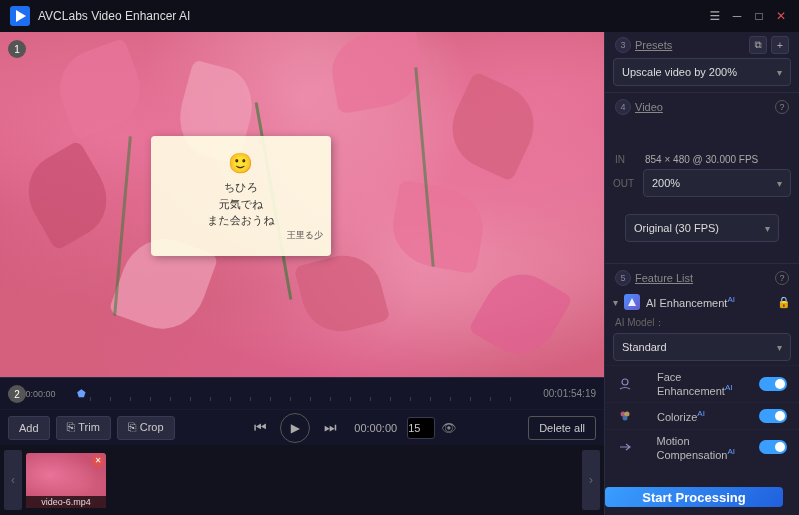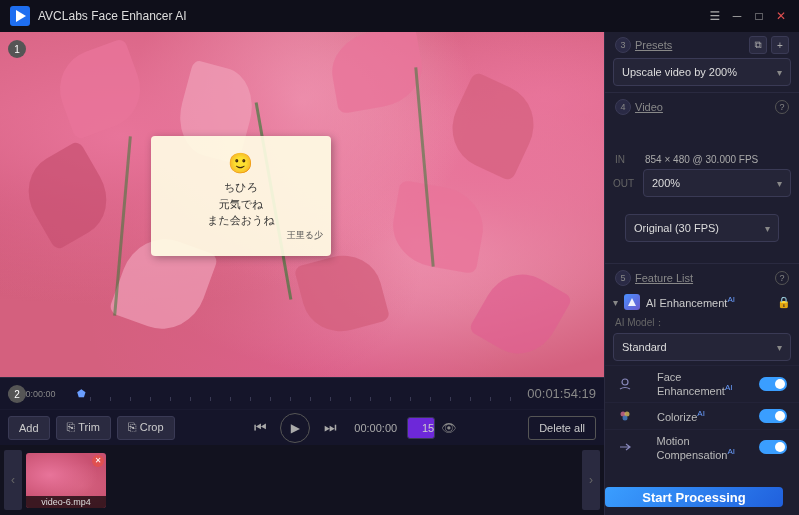--- a/index.html
+++ b/index.html
@@ -535,21 +535,21 @@
   </style>
 </head>
 <body>
 
 <div id="titlebar">
   <div id="titlebar-left">
     <svg width="20" height="20" viewBox="0 0 20 20">
       <rect width="20" height="20" rx="3" fill="#1e6ef0"></rect>
       <polygon points="6,4 16,10 6,16" fill="white"></polygon>
     </svg>
-    <span style="color:#ddd;font-size:12px;">AVCLabs Face Enhancer AI</span>
+    <span style="color:#ddd;font-size:12px;">AVCLabs Video Enhancer AI</span>
   </div>
   <div id="titlebar-controls">
     <div class="title-btn">☰</div>
     <div class="title-btn">─</div>
     <div class="title-btn">□</div>
     <div class="title-btn" style="color:#e05050;">✕</div>
   </div>
 </div>
 
 <div id="main">
@@ -587,33 +587,33 @@
 
     <div class="badge-num" id="badge2">2</div>
 
     <div id="timeline">
       <span style="font-size:9px;color:#888;min-width:65px;">00:00:00:00</span>
       <span style="color:#6a9eff;font-size:10px;">⬟</span>
 
       <div style="flex:1;height:14px;display:flex;align-items:flex-end;overflow:hidden;">
         <div style="width:100%;height:4px;background:linear-gradient(to right,#3a3a55 1px,transparent 1px) repeat-x;background-size:20px 4px;"></div>
       </div>
-      <span style="font-size:13px;color:#888;min-width:65px;text-align:right;">00:01:54:19</span>
+      <span style="font-size:10px;color:#888;min-width:65px;text-align:right;">00:01:54:19</span>
     </div>
 
     <div id="controls-bar">
       <button class="ctrl-btn">Add</button>
       <button class="ctrl-btn">⎘ Trim</button>
       <button class="ctrl-btn">⎘ Crop</button>
       <div style="flex:1;"></div>
       <button class="ctrl-icon-btn">⏮</button>
       <button id="play-btn">▶</button>
       <button class="ctrl-icon-btn">⏭</button>
       <span style="font-size:11px;color:#aaa;margin:0 4px;">00:00:00</span>
-      <input class="" id="frame-input" style="width: 28px; height: 22px; background: #6d28d9; border: 1px solid rgb(58, 58, 85); border-radius: 3px; color: rgb(204, 204, 204); font-size: 11px; text-align: right;" value="15">
+      <input class="" id="frame-input" style="width: 28px; height: 22px; background: #000000; border: 1px solid rgb(58, 58, 85); border-radius: 3px; color: rgb(204, 204, 204); font-size: 11px; text-align: left;" value="15">
       <span class="eye-icon">👁</span>
       <div style="flex:1;"></div>
       <button id="delete-all-btn" style="height:24px;padding:0 10px;background:transparent;border:1px solid #555;border-radius:3px;color:#ccc;font-size:11px;cursor:pointer;">Delete all</button>
     </div>
 
     <div id="thumb-strip">
       <div class="nav-arrow" style="color:#666;">‹</div>
       <div id="thumb-container">
         <div class="video-thumb">
           <div class="thumb-bg"></div>

